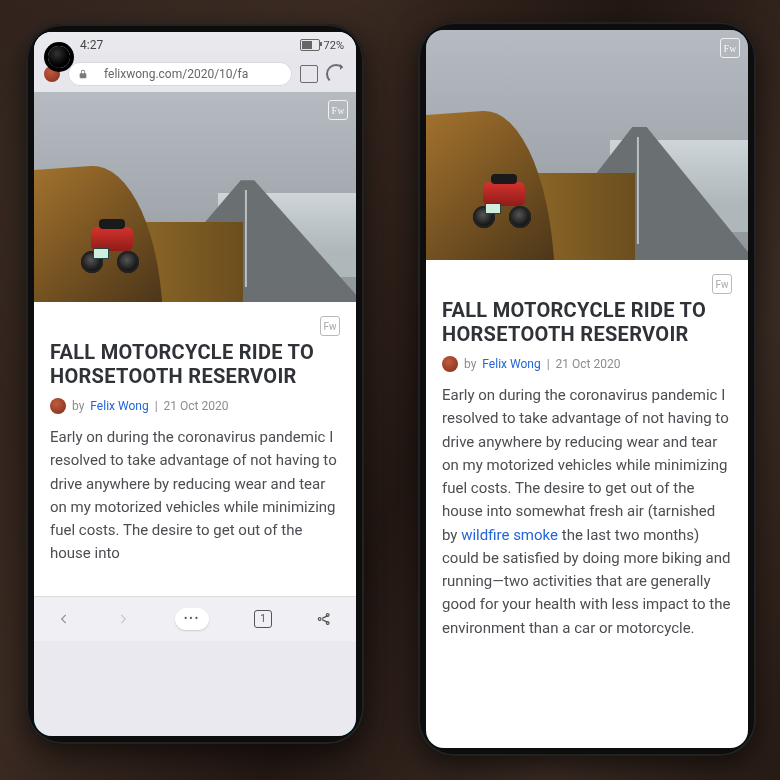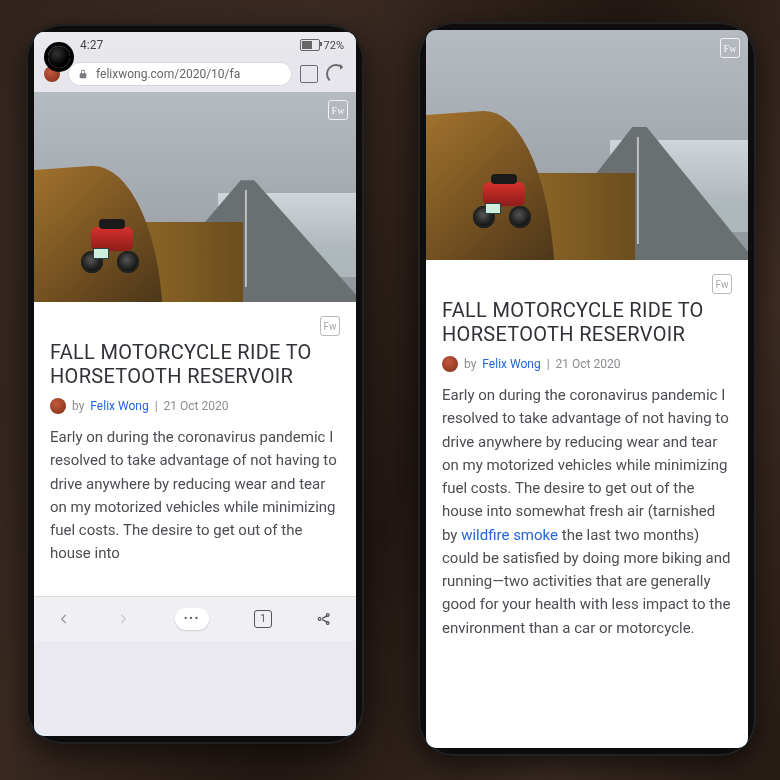--- a/index.html
+++ b/index.html
@@ -3,35 +3,35 @@
 <meta charset="utf-8">
 <style>
   html,body{margin:0;padding:0;background:#000}
   .stage{position:relative;width:780px;height:780px;overflow:hidden;font-family:-apple-system,BlinkMacSystemFont,"Segoe UI",Roboto,Helvetica,Arial,sans-serif;
          background:
            radial-gradient(circle at 15% 20%,rgba(255,255,255,.04),transparent 30%),
            linear-gradient(115deg,#2f211a,#3a2a22 30%,#231813 55%,#3c2c24 80%,#271b15);
   }
   .phone{position:absolute;background:#0d0d0d;border-radius:36px;overflow:hidden;
          box-shadow:0 0 0 2px #222 inset,0 10px 30px rgba(0,0,0,.6)}
-  .bezel{position:absolute;inset:8px;background:#0ea5e9;border-radius:10px;overflow:hidden}
+  .bezel{position:absolute;inset:8px;background:#0ea5e9;border-radius:18px;overflow:hidden}
   .screen{position:relative;width:100%;height:100%;background:#e9e9ef}
   .cam{position:absolute;top:14px;left:14px;width:22px;height:22px;border-radius:50%;
        background:radial-gradient(circle at 40% 35%,#333,#000 60%);box-shadow:0 0 0 4px #000}
   .status{display:flex;align-items:center;justify-content:space-between;padding:6px 12px 4px 46px;
           font-size:12px;color:#464646;background:linear-gradient(#ecebef,#e6e6ec)}
   .status .right{display:flex;align-items:center;gap:4px;font-size:11px}
   .batt{display:inline-flex;align-items:center;gap:2px}
   .batt .shell{width:18px;height:10px;border:1px solid #666;border-radius:2px;position:relative}
   .batt .shell::after{content:"";position:absolute;right:-3px;top:2px;width:2px;height:4px;background:#666}
   .batt .fill{position:absolute;left:1px;top:1px;bottom:1px;width:58%;background:#666}
 
   .addr{display:flex;align-items:center;gap:8px;padding:6px 10px;background:#e6e6ec}
   .fav{width:16px;height:16px;border-radius:50%;background:radial-gradient(circle at 40% 35%,#c25a3e,#7d2d18)}
-  .urlbox{flex:1;display:flex;align-items:center;gap:8px;background:#fff;border-radius:18px;
+  .urlbox{flex:1;display:flex;align-items:center;gap:16px;background:#fff;border-radius:18px;
           padding:5px 10px;font-size:12px;color:#666;box-shadow:inset 0 0 0 1px #d7d7dc}
   .urlbox .lock{width:10px;height:10px}
   .sqicon{width:16px;height:16px;border:1.5px solid #6a6a6f;border-radius:2px}
   .reload{width:16px;height:16px;border:2px solid transparent;border-top-color:#6a6a6f;
           border-left-color:#6a6a6f;border-radius:50%;position:relative}
   .reload::after{content:"";position:absolute;right:-2px;top:-2px;border:3px solid transparent;
                  border-left-color:#6a6a6f}
 
   .hero{width:100%;background:#818587;position:relative;overflow:hidden}
   .hero.hA{height:210px}
@@ -49,21 +49,21 @@
               background:linear-gradient(#d6322d,#8e1c19)}
   .moto .seat{position:absolute;left:26px;bottom:48px;width:26px;height:10px;border-radius:4px;background:#1a1a1a}
   .moto .wheel{position:absolute;bottom:4px;width:22px;height:22px;border-radius:50%;
                background:radial-gradient(circle at 45% 40%,#555,#111 65%);box-shadow:0 0 0 2px #222 inset}
   .moto .wL{left:8px}.moto .wR{left:44px}
   .moto .plate{position:absolute;left:20px;bottom:18px;width:14px;height:9px;background:#cfeede;border:1px solid #244}
   .fw{position:absolute;top:8px;right:8px;width:18px;height:18px;border:1.5px solid rgba(255,255,255,.8);border-radius:3px;
       display:flex;align-items:center;justify-content:center;font-size:10px;color:rgba(255,255,255,.9);font-family:Georgia,serif}
 
   .article{background:#fff;padding:14px 16px 30px;color:#4b4e52}
-  .article h1{margin:4px 0 10px;font-size:20px;color:#2f3237;line-height:1.2;letter-spacing:.3px;font-weight:400}
+  .article h1{margin:4px 0 10px;font-size:20px;color:#2f3237;line-height:1.2;letter-spacing:.3px;font-weight:700}
   .article .fwRight{width:18px;height:18px;border:1.5px solid #b9b9bd;border-radius:3px;position:relative;
                     font-size:10px;display:flex;align-items:center;justify-content:center;color:#a7a7ab}
   .byline{display:flex;align-items:center;gap:6px;font-size:12px;color:#8a8d91;margin-bottom:12px}
   .avatar{width:16px;height:16px;border-radius:50%;background:radial-gradient(circle at 40% 35%,#c25a3e,#7d2d18)}
   .byline a{color:#2266d8;text-decoration:none}
   .body{font-size:15px;line-height:1.55}
   .body a{color:#2266d8;text-decoration:none}
 
   .navbar{display:flex;justify-content:space-around;align-items:center;height:44px;background:#efeff4;
           border-top:1px solid #ddd}

